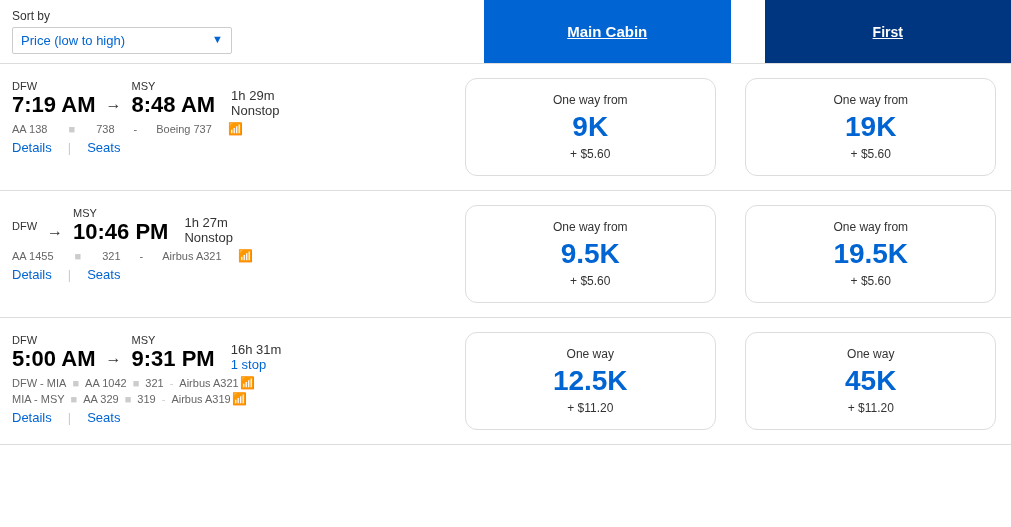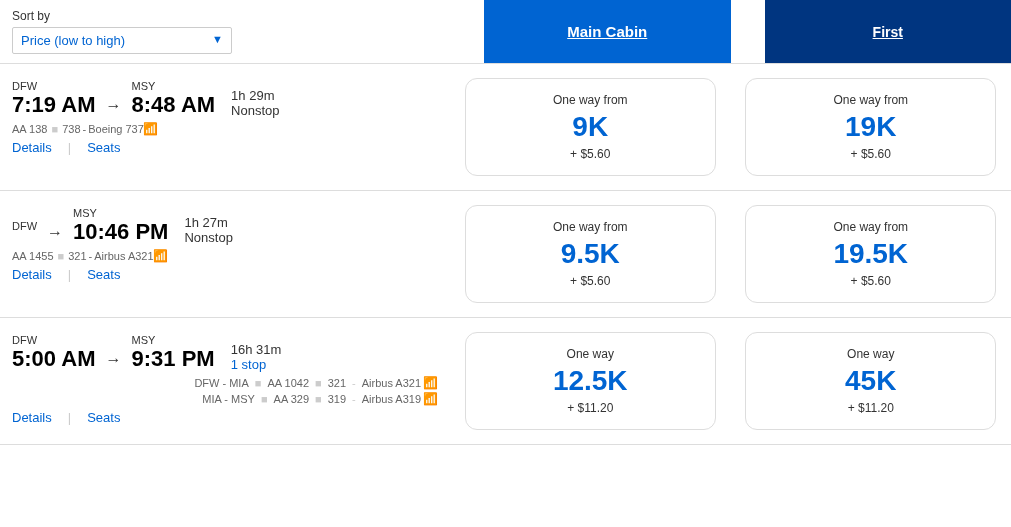--- a/index.html
+++ b/index.html
@@ -128,21 +128,21 @@
       font-size: 13px;
       color: #0064d2;
     }
     .flight-details-row {
       font-size: 11px;
       color: #666;
       margin: 4px 0;
       display: flex;
       align-items: center;
       flex-wrap: wrap;
-      gap: 0;
+      gap: 17px;
     }
     .wifi-icon {
       font-size: 12px;
       color: #666;
     }
     .separator {
       color: #ccc;
       margin: 0 4px;
     }
     .flight-links-row {
@@ -196,21 +196,20 @@
 
     
     .multi-leg-details {
       font-size: 11px;
       color: #666;
       margin: 2px 0;
       display: flex;
       align-items: center;
       flex-wrap: wrap;
       gap: 2px;
-      justify-content: flex-end;
     }
   </style>
 </head>
 <body>
 
 <div class="container">
 
   <div class="header-row">
     <div class="sort-section">
       <div class="sort-label">Sort by</div>

